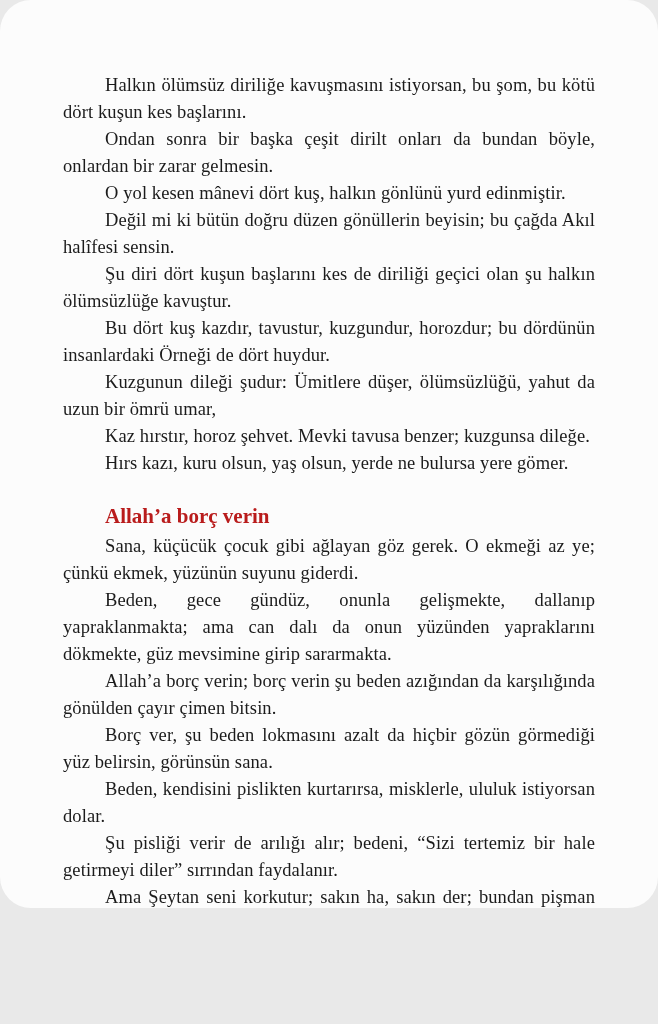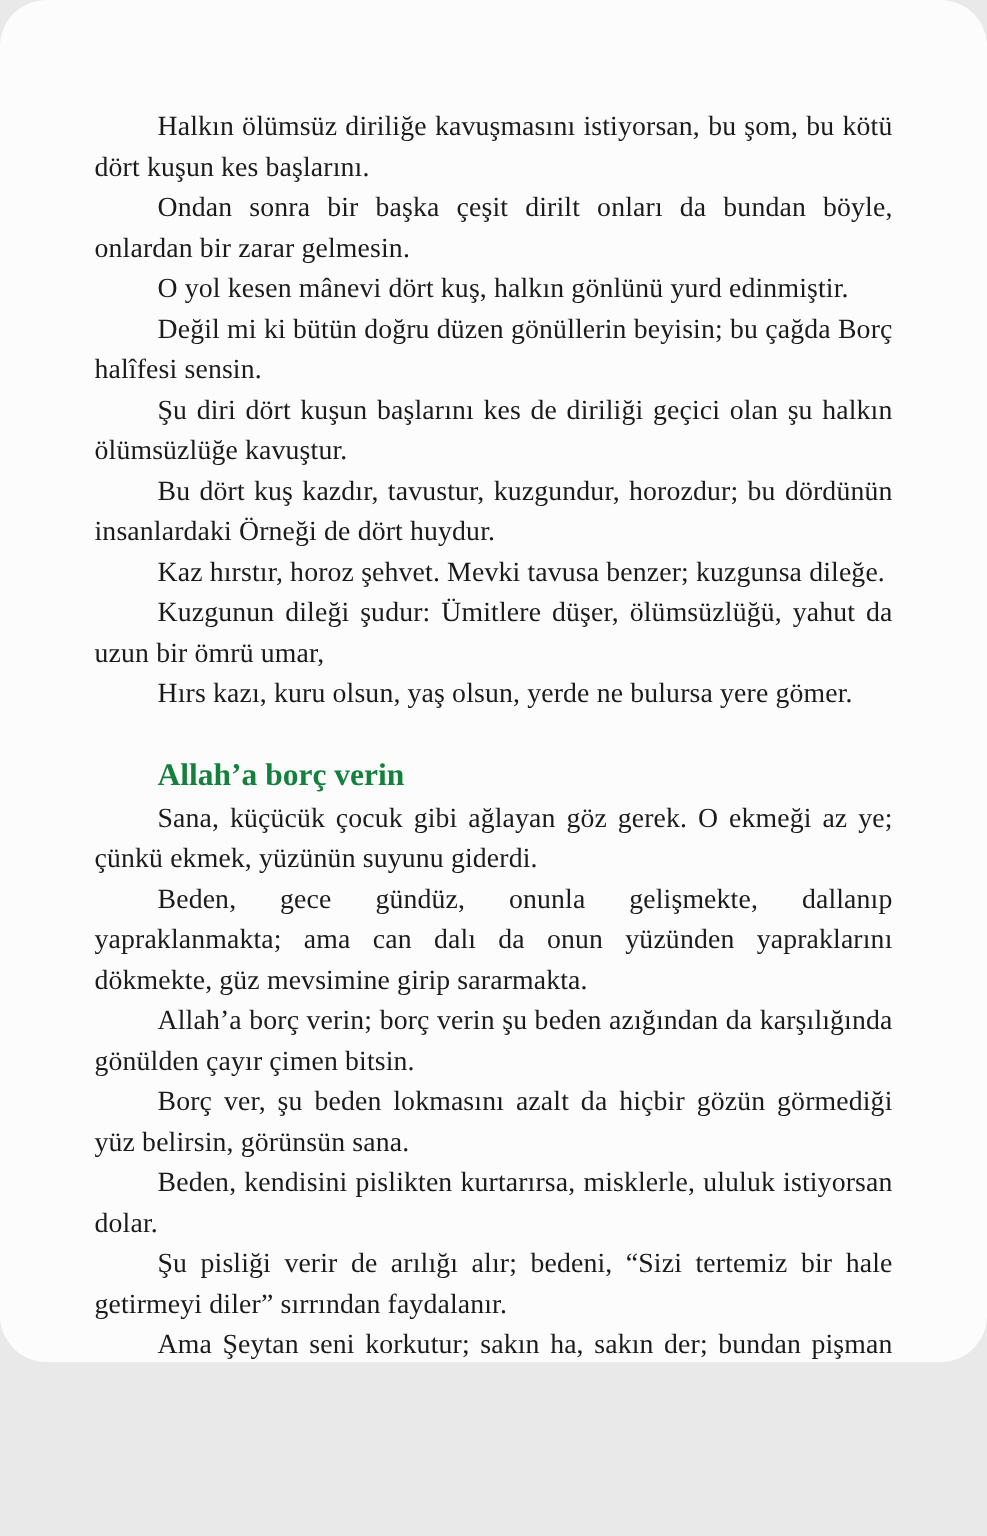--- a/index.html
+++ b/index.html
@@ -32,44 +32,44 @@
     text-align: justify;
     text-indent: 42px;
     letter-spacing: 0.1px;
   }
   .section-heading {
     margin: 26px 0 3px 0;
     padding-left: 42px;
     font-size: 21px;
     line-height: 27px;
     font-weight: bold;
-    color: #15803d;
+    color: #b91c1c;
   }
   .page-number {
     position: absolute;
     left: 78px;
     top: 940px;
     font-size: 19px;
     line-height: 27px;
     color: #1b1b1b;
   }
 </style>
 </head>
 <body>
 
 <div class="book-page">
   <div class="text-block">
     <p class="para">Halkın ölümsüz diriliğe kavuşmasını istiyorsan, bu şom, bu kötü dört kuşun kes başlarını.</p>
     <p class="para">Ondan sonra bir başka çeşit dirilt onları da bundan böyle, onlardan bir zarar gelmesin.</p>
     <p class="para">O yol kesen mânevi dört kuş, halkın gönlünü yurd edinmiştir.</p>
-    <p class="para">Değil mi ki bütün doğru düzen gönüllerin beyisin; bu çağda Borç halîfesi sensin.</p>
+    <p class="para">Değil mi ki bütün doğru düzen gönüllerin beyisin; bu çağda Akıl halîfesi sensin.</p>
     <p class="para">Şu diri dört kuşun başlarını kes de diriliği geçici olan şu halkın ölümsüzlüğe kavuştur.</p>
     <p class="para">Bu dört kuş kazdır, tavustur, kuzgundur, horozdur; bu dördünün insanlardaki Örneği de dört huydur.</p>
+    <p class="para">Kuzgunun dileği şudur: Ümitlere düşer, ölümsüzlüğü, yahut da uzun bir ömrü umar,</p>
     <p class="para">Kaz hırstır, horoz şehvet. Mevki tavusa benzer; kuzgunsa dileğe.</p>
-    <p class="para">Kuzgunun dileği şudur: Ümitlere düşer, ölümsüzlüğü, yahut da uzun bir ömrü umar,</p>
     <p class="para">Hırs kazı, kuru olsun, yaş olsun, yerde ne bulursa yere gömer.</p>
 
     <h2 class="section-heading">Allah’a borç verin</h2>
 
     <p class="para">Sana, küçücük çocuk gibi ağlayan göz gerek. O ekmeği az ye; çünkü ekmek, yüzünün suyunu giderdi.</p>
     <p class="para">Beden, gece gündüz, onunla gelişmekte, dallanıp yapraklanmakta; ama can dalı da onun yüzünden yapraklarını dökmekte, güz mevsimine girip sararmakta.</p>
     <p class="para">Allah’a borç verin; borç verin şu beden azığından da karşılığında gönülden çayır çimen bitsin.</p>
     <p class="para">Borç ver, şu beden lokmasını azalt da hiçbir gözün görmediği yüz belirsin, görünsün sana.</p>
     <p class="para">Beden, kendisini pislikten kurtarırsa, misklerle, ululuk istiyorsan dolar.</p>
     <p class="para">Şu pisliği verir de arılığı alır; bedeni, “Sizi tertemiz bir hale getirmeyi diler” sırrından faydalanır.</p>

